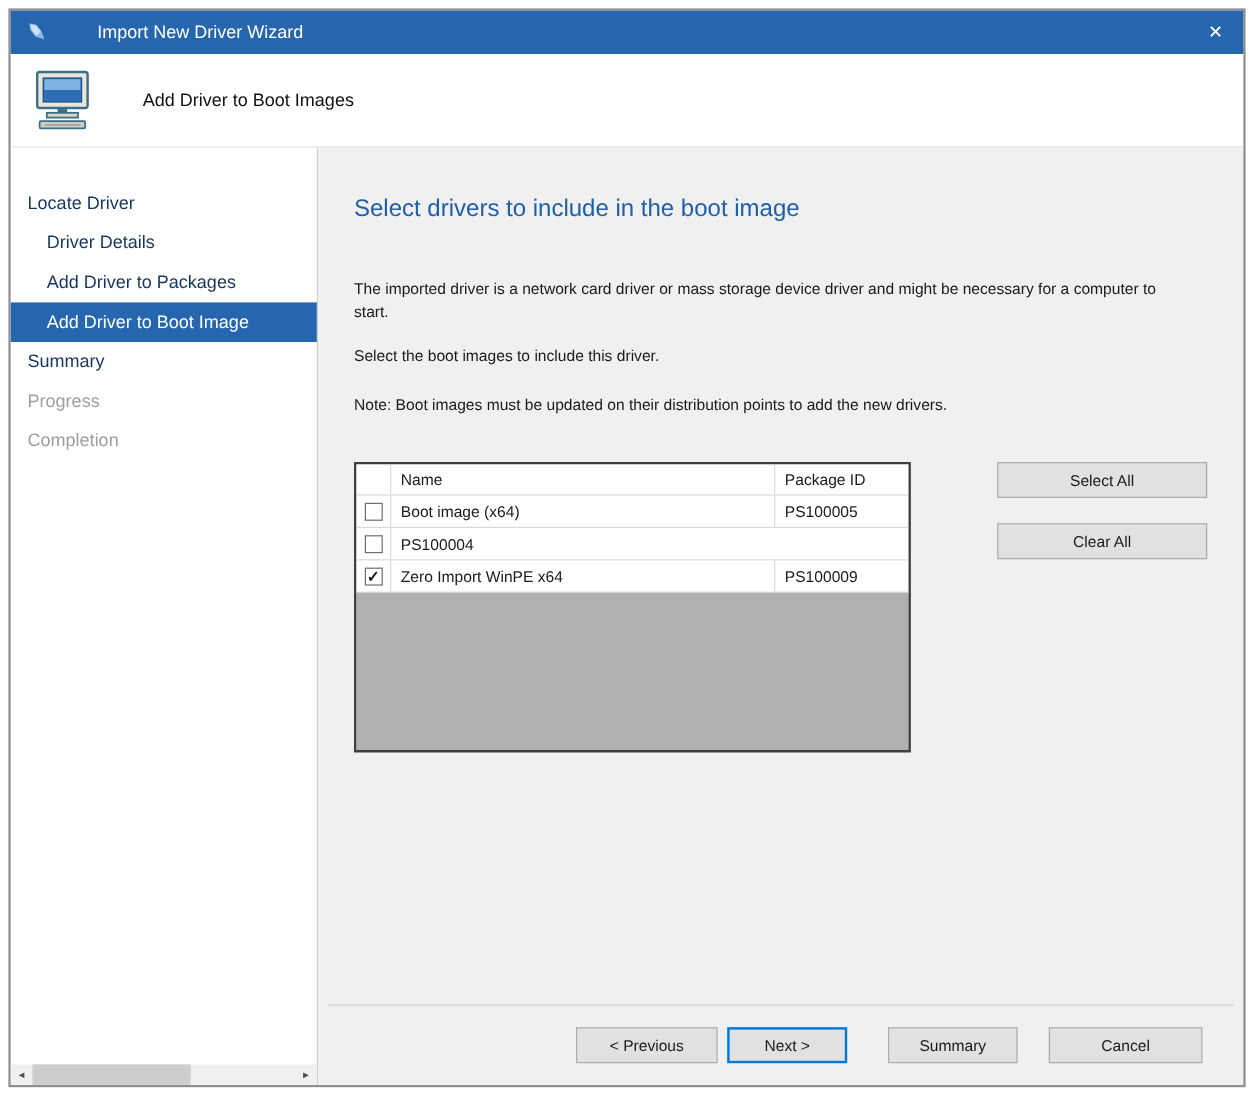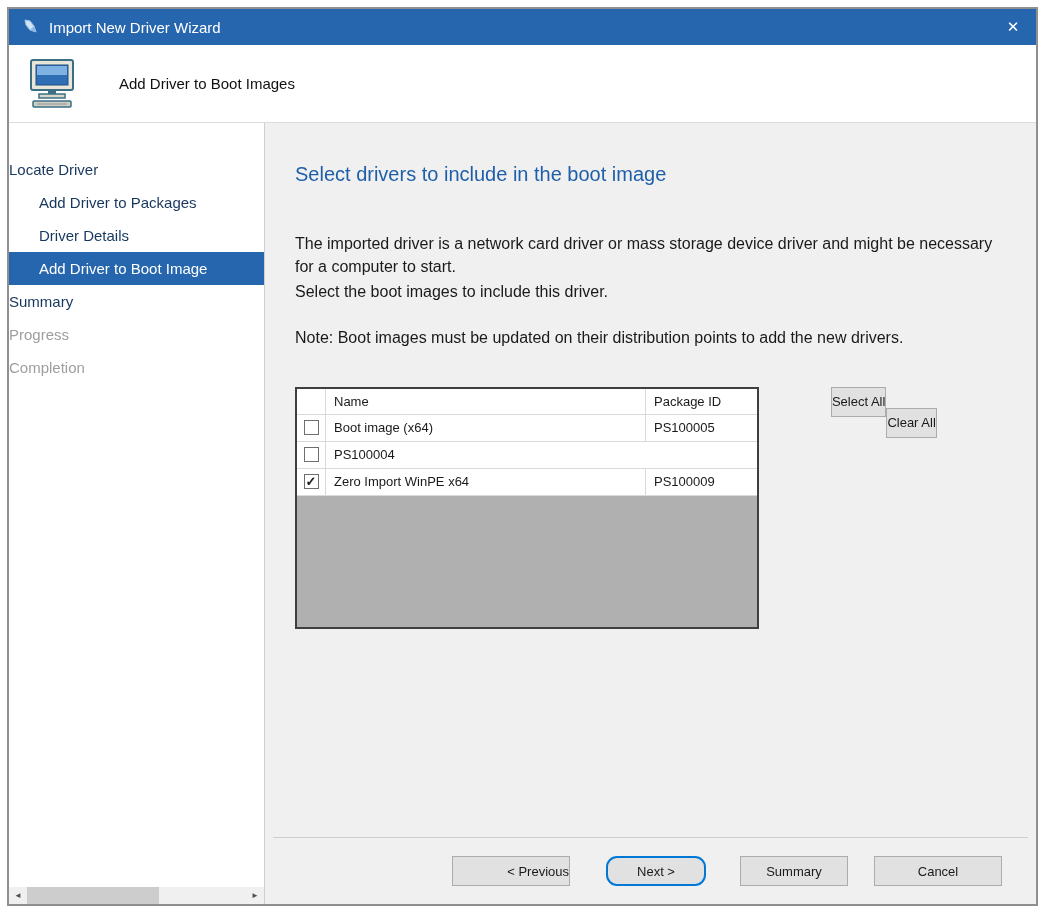--- a/index.html
+++ b/index.html
@@ -10,21 +10,21 @@
     border: 2px solid #8f8f8f; background: #ffffff;
     display: flex; flex-direction: column;
   }
 
   
   .titlebar {
     flex: 0 0 36px; background: var(--accent, #2666ae); color: #fff;
     display: flex; align-items: center;
   }
   .titlebar-icon { margin: 0 10px 0 12px; display: flex; }
-  .titlebar-title { font-size: 15px; }
+  .titlebar-title { font-size: 15px; margin-left: 32px; }
   .close-btn {
     margin-left: auto; width: 46px; height: 36px; display: flex;
     align-items: center; justify-content: center; font-size: 15px; cursor: default;
   }
 
   
   .header {
     flex: 0 0 78px; background: #fff; display: flex; align-items: center;
     border-bottom: 1px solid #dcdcdc;
   }
@@ -33,21 +33,21 @@
 
   
   .main { flex: 1; display: flex; min-height: 0; }
 
   .sidebar {
     flex: 0 0 256px; background: #fff; border-right: 1px solid #cfcfcf;
     position: relative; padding-top: 30px;
   }
   .nav-item {
     height: 33px; line-height: 33px; font-size: 15px;
-    color: var(--nav_text, #17365d); 
+    color: var(--nav_text, #17365d); padding-left: 14px;
     white-space: nowrap; overflow: hidden; cursor: default;
   }
   .nav-item.indent { padding-left: 30px; }
   .nav-item.selected { background: var(--accent, #2666ae); color: #fff; }
   .nav-item.disabled { color: var(--nav_disabled, #9e9e9e); }
 
   .hscroll {
     position: absolute; left: 0; bottom: 0; width: 100%; height: 17px;
     background: #f0f0f0; display: flex; align-items: center;
   }
@@ -56,23 +56,23 @@
     display: flex; align-items: center; justify-content: center;
   }
   .hscroll .arrow.right { margin-left: auto; }
   .hscroll .thumb { height: 17px; width: 132px; background: #cdcdcd; }
 
   .content { flex: 1; background: #f0f0f0; display: flex; flex-direction: column; min-width: 0; }
   .content-body { flex: 1; padding: 40px 30px 0 30px; }
 
   .page-heading { color: var(--heading, #1f5fa9); font-size: 20px; font-weight: 400; }
 
-  .para { font-size: 16px; color: #1a1a1a; line-height: 1.45; max-width: 700px; }
+  .para { font-size: 13px; color: #1a1a1a; line-height: 1.45; max-width: 700px; }
   .para.p1 { margin-top: 46px; }
-  .para.p2 { margin-top: 2px; }
+  .para.p2 { margin-top: 18px; }
   .para.p3 { margin-top: 22px; }
 
   
   .table-zone { margin-top: 38px; display: flex; gap: 42px; }
 
   .boot-table {
     width: 482px; height: 242px; border: 2px solid #3f3f3f;
     background: #b0b0b0; display: flex; flex-direction: column;
   }
   .t-row { display: flex; background: #fff; flex: 0 0 27px; border-bottom: 1px solid #dadada; }
@@ -83,37 +83,37 @@
   .cell.c-pkg { flex: 1; padding-left: 8px; }
   .t-filler { flex: 1; background: #b0b0b0; }
 
   .checkbox {
     width: 15px; height: 15px; background: #fff; border: 1px solid #6e6e6e;
     display: flex; align-items: center; justify-content: center;
   }
   .checkbox .checkmark { display: none; font-size: 13px; font-weight: bold; color: #1a1a1a; line-height: 1; }
   .checkbox.checked .checkmark { display: block; }
 
-  .side-buttons { margin-left: 30px; display: flex; width: 182px; }
+  .side-buttons { margin-left: 30px; display: flex; flex-direction: column; width: 182px; }
   .side-buttons .btn + .btn { margin-top: 21px; }
 
   
   .btn {
     background: #e1e1e1; border: 1px solid #acacac; font-size: 13px;
     height: 30px; font-family: "Liberation Sans", sans-serif; color: #1a1a1a; cursor: default;
   }
   .btn.btn-default { border: 2px solid var(--default_button_border, #0078d7); }
 
   
   .footer {
     flex: 0 0 67px; border-top: 1px solid #cfcfcf; margin: 0 8px;
     display: flex; align-items: center; justify-content: flex-end; padding-right: 26px;
   }
-  .footer .btn-previous { width: 118px; text-align: right; }
-  .footer .btn-next { width: 100px; margin-left: 36px; border-radius: 11px; }
+  .footer .btn-previous { width: 118px; }
+  .footer .btn-next { width: 100px; margin-left: 8px; }
   .footer .btn-summary { width: 108px; margin-left: 34px; }
   .footer .btn-cancel { width: 128px; margin-left: 26px; }
 </style>
 </head>
 <body>
 
 <div class="window">
 
   <div class="titlebar">
     <span class="titlebar-icon">
@@ -138,22 +138,22 @@
         <line x1="12" y1="46" x2="42" y2="46" stroke="#8b9aa3" stroke-width="1"></line>
       </svg>
     </span>
     <span class="header-title">Add Driver to Boot Images</span>
   </div>
 
   <div class="main">
 
     <div class="sidebar">
       <div class="nav-item">Locate Driver</div>
+      <div class="nav-item indent">Driver Details</div>
       <div class="nav-item indent">Add Driver to Packages</div>
-      <div class="nav-item indent">Driver Details</div>
       <div class="nav-item indent selected">Add Driver to Boot Image</div>
       <div class="nav-item">Summary</div>
       <div class="nav-item disabled">Progress</div>
       <div class="nav-item disabled">Completion</div>
 
       <div class="hscroll">
         <span class="arrow">◄</span>
         <span class="thumb"></span>
         <span class="arrow right">►</span>
       </div>

